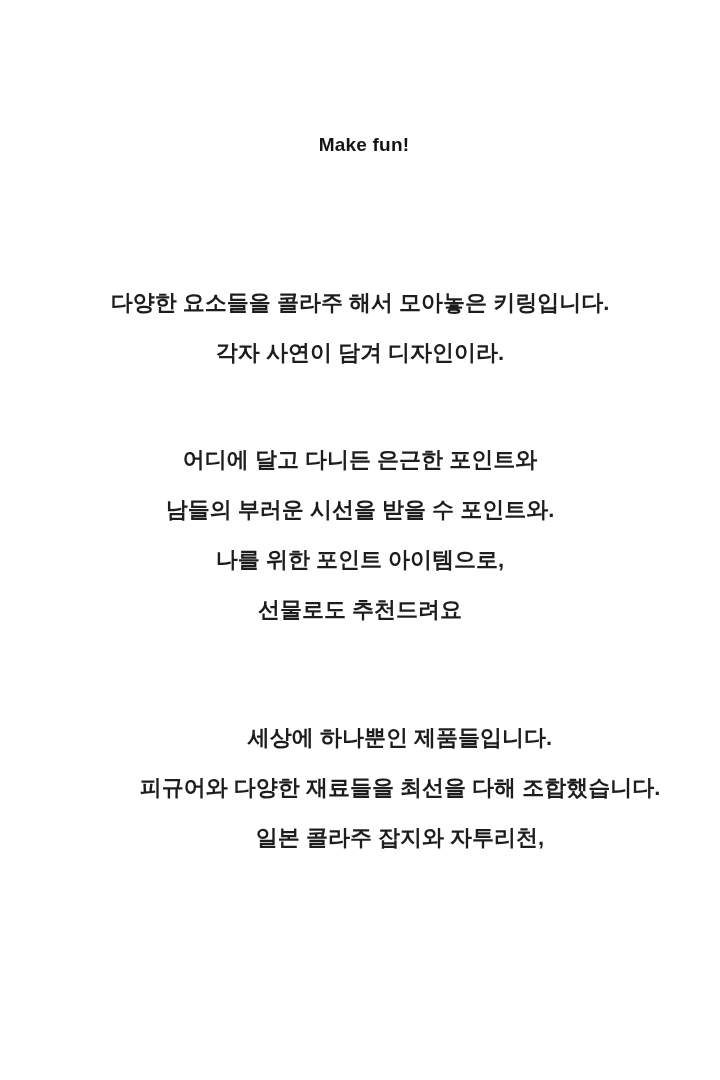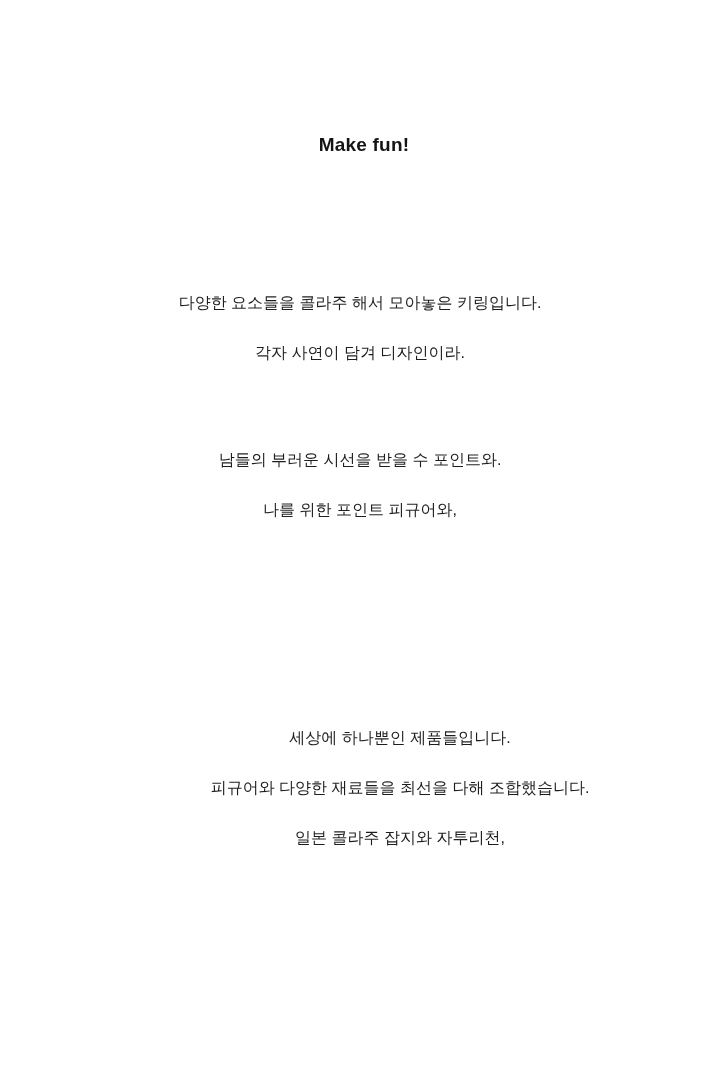--- a/index.html
+++ b/index.html
@@ -32,45 +32,47 @@
     letter-spacing: 0.2px;
     color: #141414;
   }
   .block {
     position: absolute;
     left: 0;
     width: 720px;
     text-align: center;
   }
   .line {
-    font-size: 16px;
+    font-size: 22px;
     line-height: 50px;
     color: #1d1d1d;
-    font-weight: 400;
+    font-weight: 700;
     white-space: nowrap;
   }
   .block-intro { top: 278px; }
   .block-middle { top: 435px; }
   .block-outro { top: 713px; padding-left: 40px; }
 </style>
 </head>
 <body>
 
 <div class="page">
 
   <div class="doc-title">Make fun!</div>
 
   <div class="block block-intro">
     <div class="line">다양한 요소들을 콜라주 해서 모아놓은 키링입니다.</div>
     <div class="line">각자 사연이 담겨 디자인이라.</div>
   </div>
 
   <div class="block block-middle">
+    <div class="line">어디에 달고 다니든 은근한 포인트와</div>
     <div class="line">남들의 부러운 시선을 받을 수 포인트와.</div>
-    <div class="line">나를 위한 포인트 피규어와,</div>
+    <div class="line">나를 위한 포인트 아이템으로,</div>
+    <div class="line">선물로도 추천드려요</div>
   </div>
 
   <div class="block block-outro">
     <div class="line">세상에 하나뿐인 제품들입니다.</div>
     <div class="line">피규어와 다양한 재료들을 최선을 다해 조합했습니다.</div>
     <div class="line">일본 콜라주 잡지와 자투리천,</div>
   </div>
 
 </div>
 

